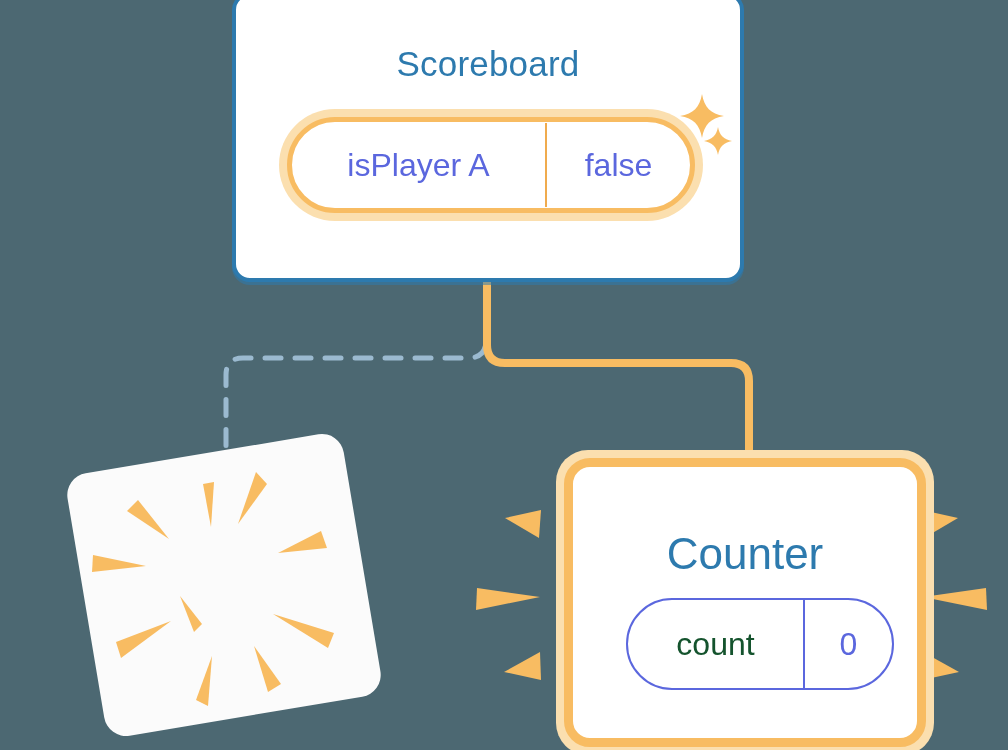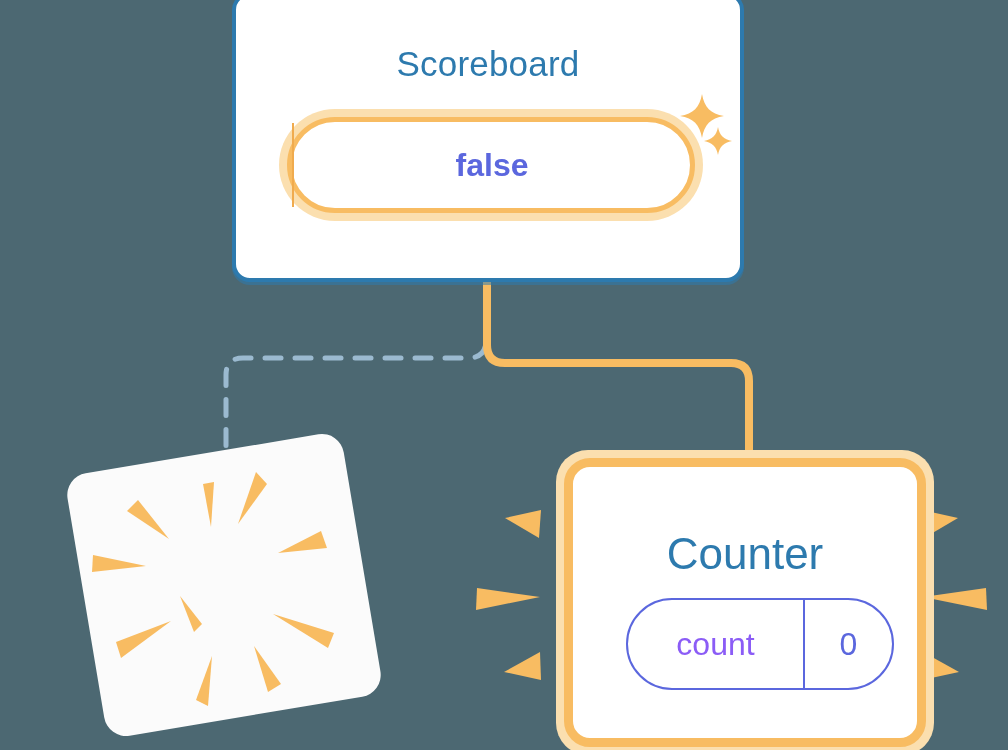--- a/index.html
+++ b/index.html
@@ -93,21 +93,21 @@
     background: #f0ab4e;
     align-self: stretch;
     margin: 1px 0;
   }
   #scoreboard-pill .cell-val {
     flex: 1 1 auto;
     display: flex;
     align-items: center;
     justify-content: center;
     font-size: 32px;
-    font-weight: bold;
+    font-weight: normal;
     color: #5b67de;
   }
 
   
   .sparkle {
     position: absolute;
     z-index: 4;
     pointer-events: none;
   }
   #sparkle-large { left: 679px; top: 93px; }
@@ -158,21 +158,21 @@
     background: #ffffff;
     display: flex;
     align-items: stretch;
   }
   #counter-pill .cell-key {
     flex: 0 0 175px;
     display: flex;
     align-items: center;
     justify-content: center;
     font-size: 32px;
-    color: #8b5cf6;
+    color: #14532d;
   }
   #counter-pill .pill-divider {
     width: 2px;
     background: #5b67de;
     align-self: stretch;
   }
   #counter-pill .cell-val {
     flex: 1 1 auto;
     display: flex;
     align-items: center;
@@ -239,20 +239,21 @@
       <polygon points="504,192 468,172 467,200"></polygon>
     </g>
   </svg>
 
   <div id="scoreboard-card">
     <div id="scoreboard-title">Scoreboard</div>
 
     <div id="scoreboard-pill-wrap">
       <div id="scoreboard-pill-glow"></div>
       <div id="scoreboard-pill">
+        <div class="cell-key">isPlayer A</div>
         <div class="pill-divider"></div>
         <div class="cell-val">false</div>
       </div>
     </div>
   </div>
 
   <svg class="sparkle" id="sparkle-large" width="46" height="46" viewBox="0 0 46 46" aria-hidden="true">
     <path d="M23 1 C25.4 14.6 31.4 20.6 45 23 C31.4 25.4 25.4 31.4 23 45 C20.6 31.4 14.6 25.4 1 23 C14.6 20.6 20.6 14.6 23 1 Z" fill="#f8bc62"></path>
   </svg>
   <svg class="sparkle" id="sparkle-small" width="30" height="30" viewBox="0 0 30 30" aria-hidden="true">

